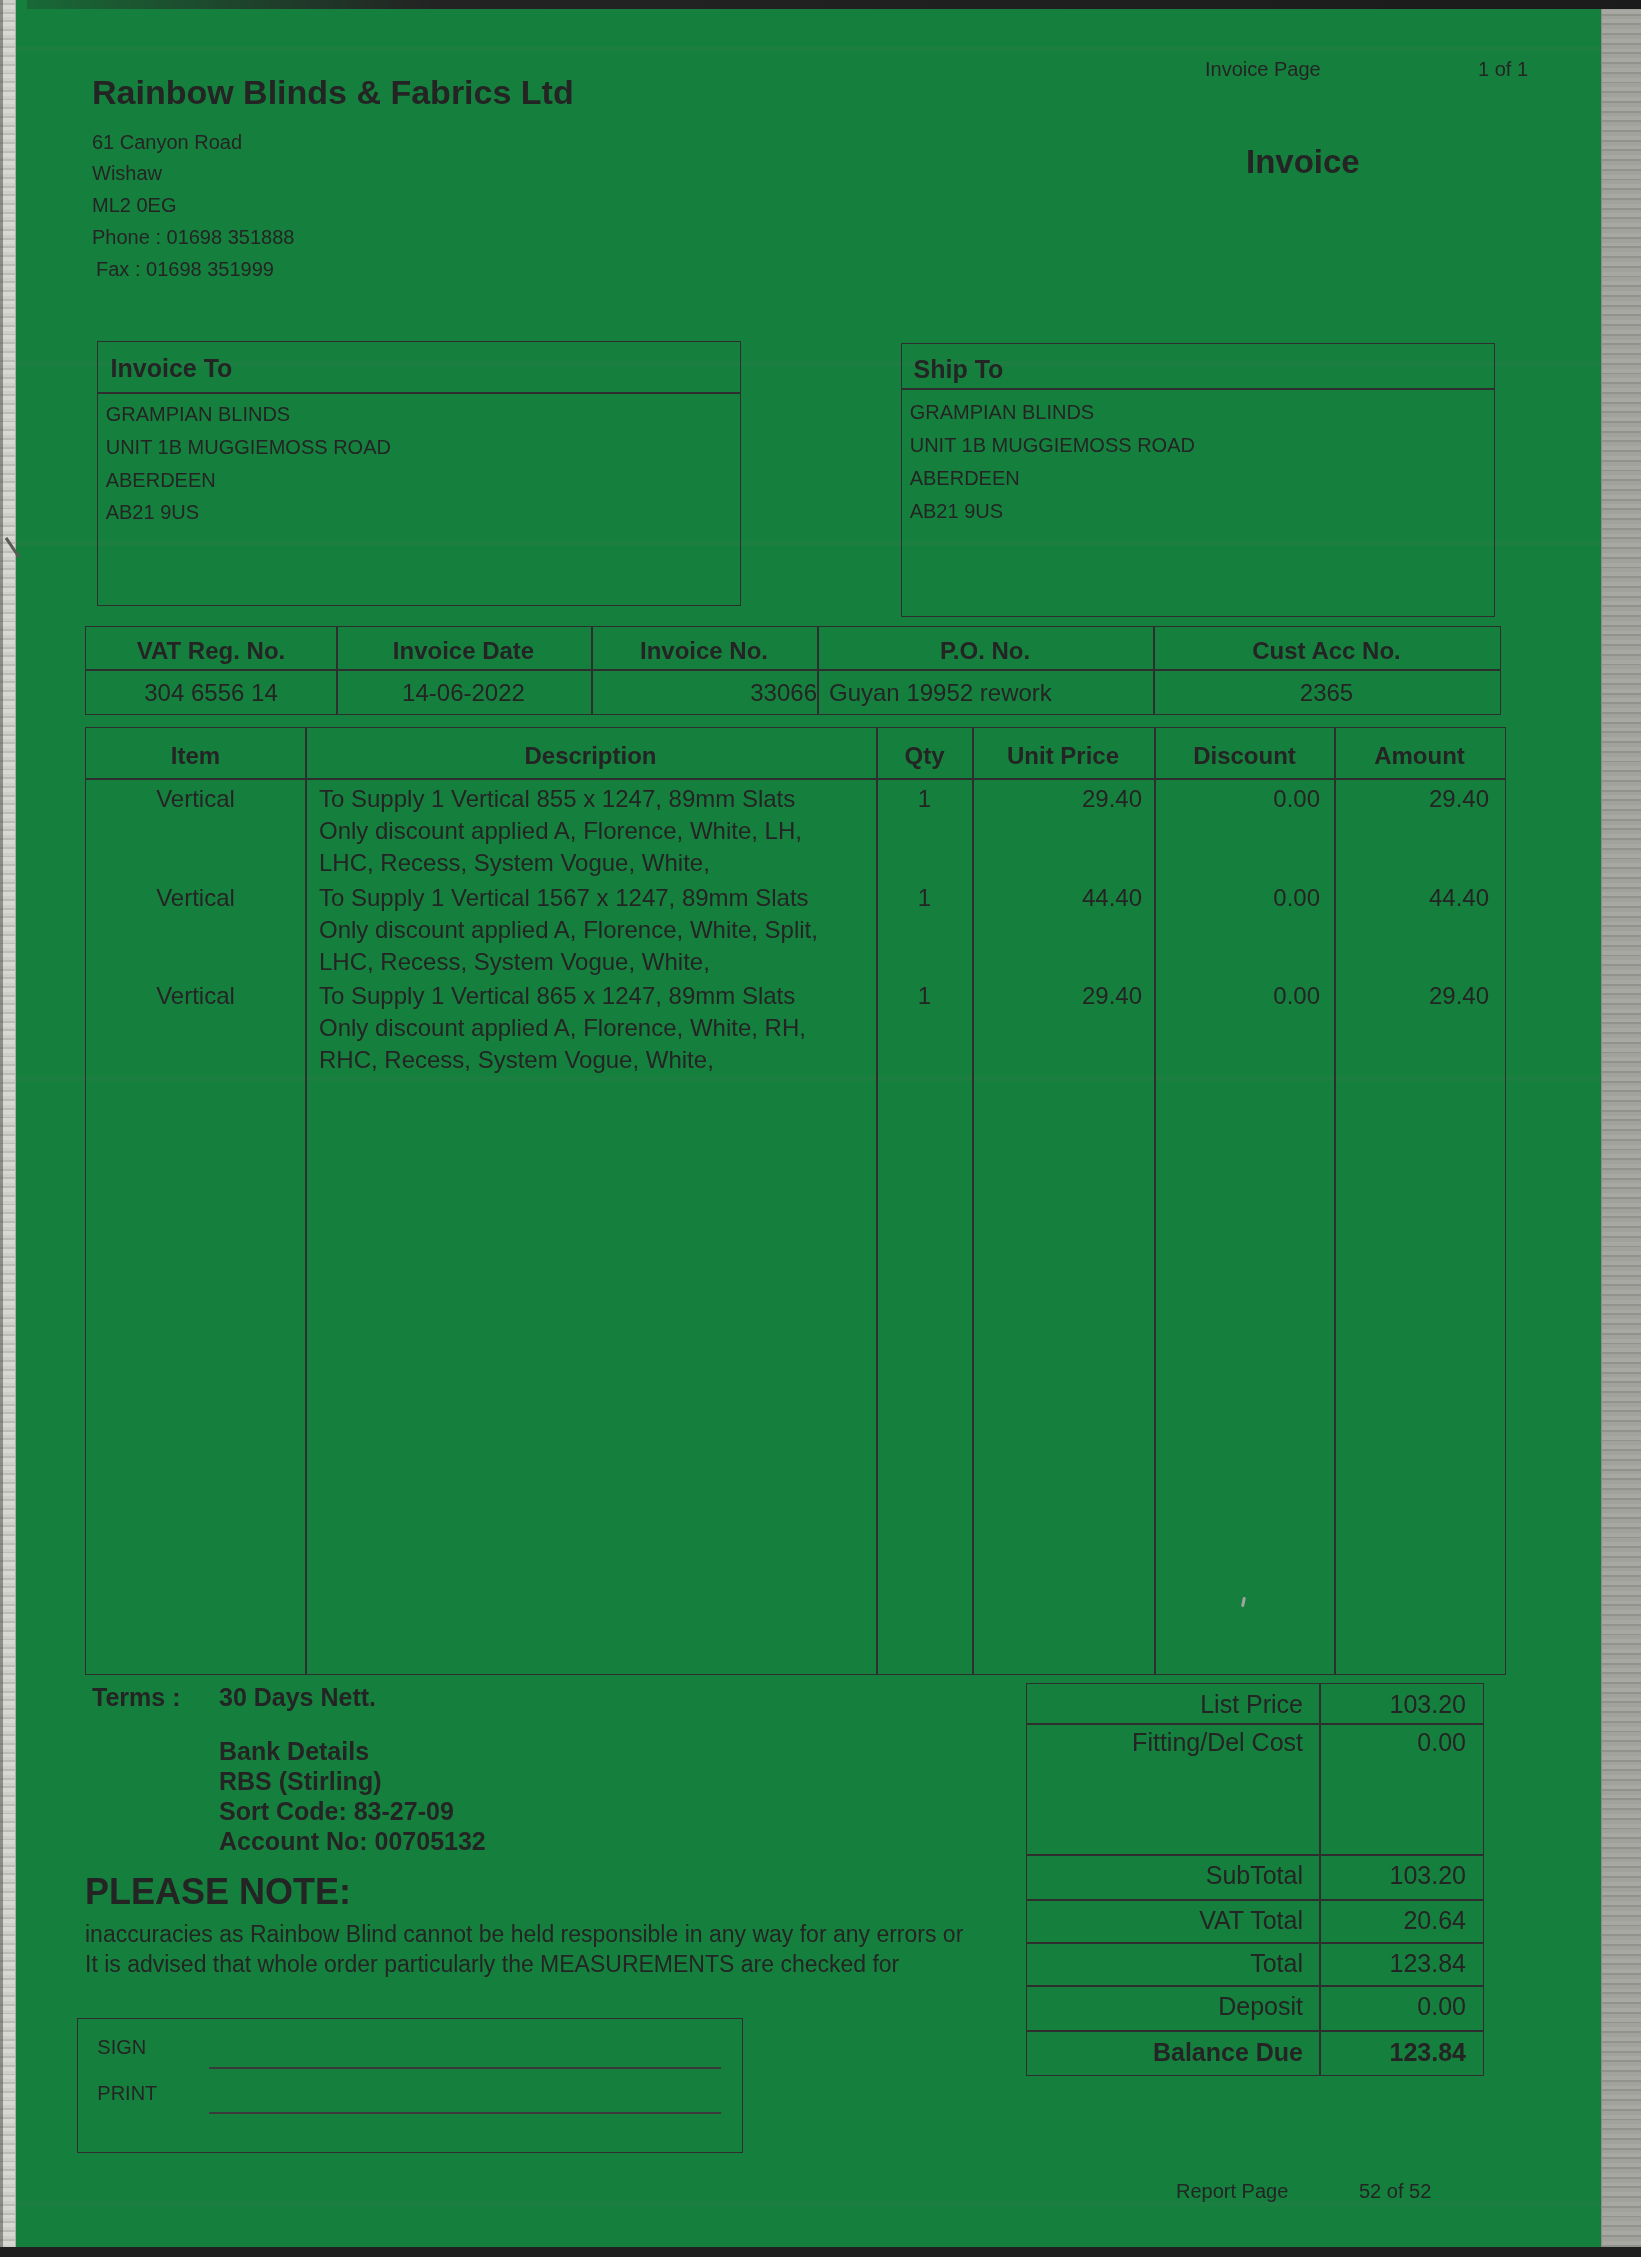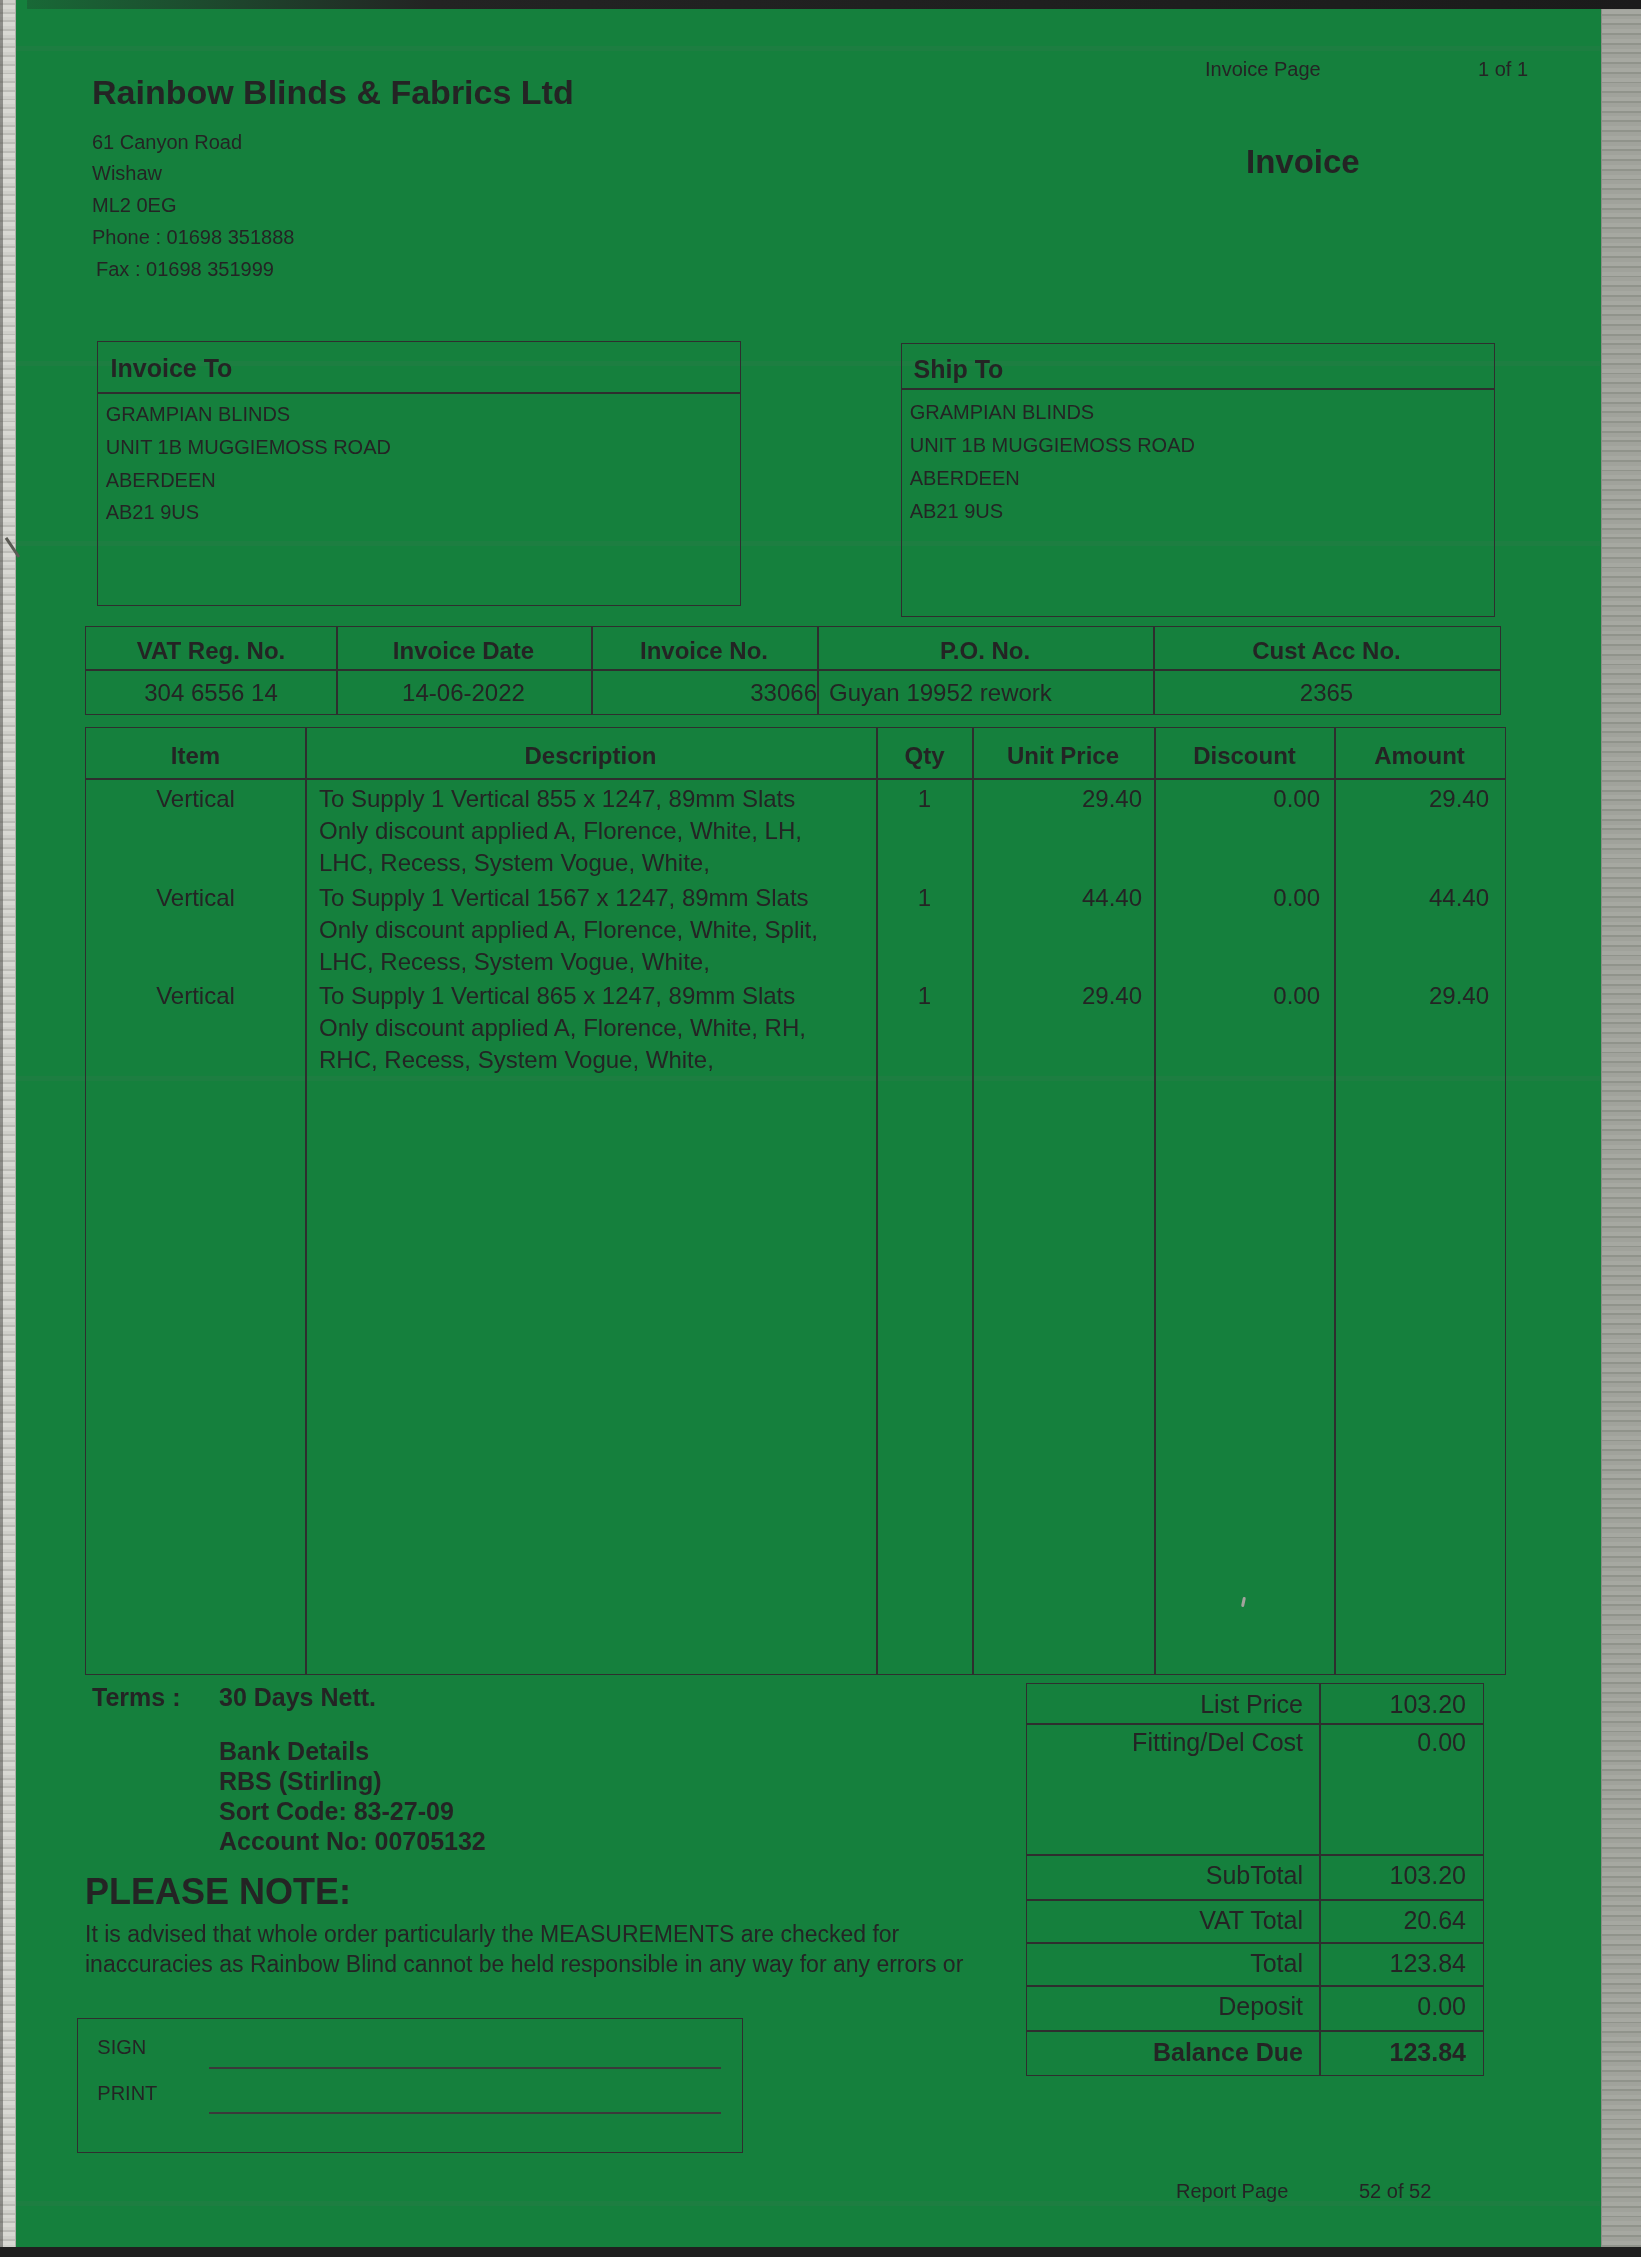--- a/index.html
+++ b/index.html
@@ -145,22 +145,22 @@
 
   <div class="abs bold t26" style="left:92px; top:1682px;">Terms :</div>
   <div class="abs bold t26" style="left:219px; top:1682px;">30 Days Nett.</div>
   <div class="abs bold t26" style="left:219px; top:1736px;">Bank Details</div>
   <div class="abs bold t26" style="left:219px; top:1766px;">RBS (Stirling)</div>
   <div class="abs bold t26" style="left:219px; top:1796px;">Sort Code: 83-27-09</div>
   <div class="abs bold t26" style="left:219px; top:1826px;">Account No: 00705132</div>
 
   <div class="abs bold" style="left:85px; top:1871px; font-size:36px;">PLEASE NOTE:</div>
   <div class="abs t24" style="left:85px; top:1919px; width:888px;">
+    <div>inaccuracies as Rainbow Blind cannot be held responsible in any way for any errors or</div>
     <div>It is advised that whole order particularly the MEASUREMENTS are checked for</div>
-    <div>inaccuracies as Rainbow Blind cannot be held responsible in any way for any errors or</div>
   </div>
 
   <div class="abs box" style="left:1026px; top:1683px; width:456px; height:391px;">
     <div class="vline" style="left:292px;"></div>
     <div class="hline" style="top:39px;"></div>
     <div class="hline" style="top:170px;"></div>
     <div class="hline" style="top:215px;"></div>
     <div class="hline" style="top:258px;"></div>
     <div class="hline" style="top:301px;"></div>
     <div class="hline" style="top:346px;"></div>

